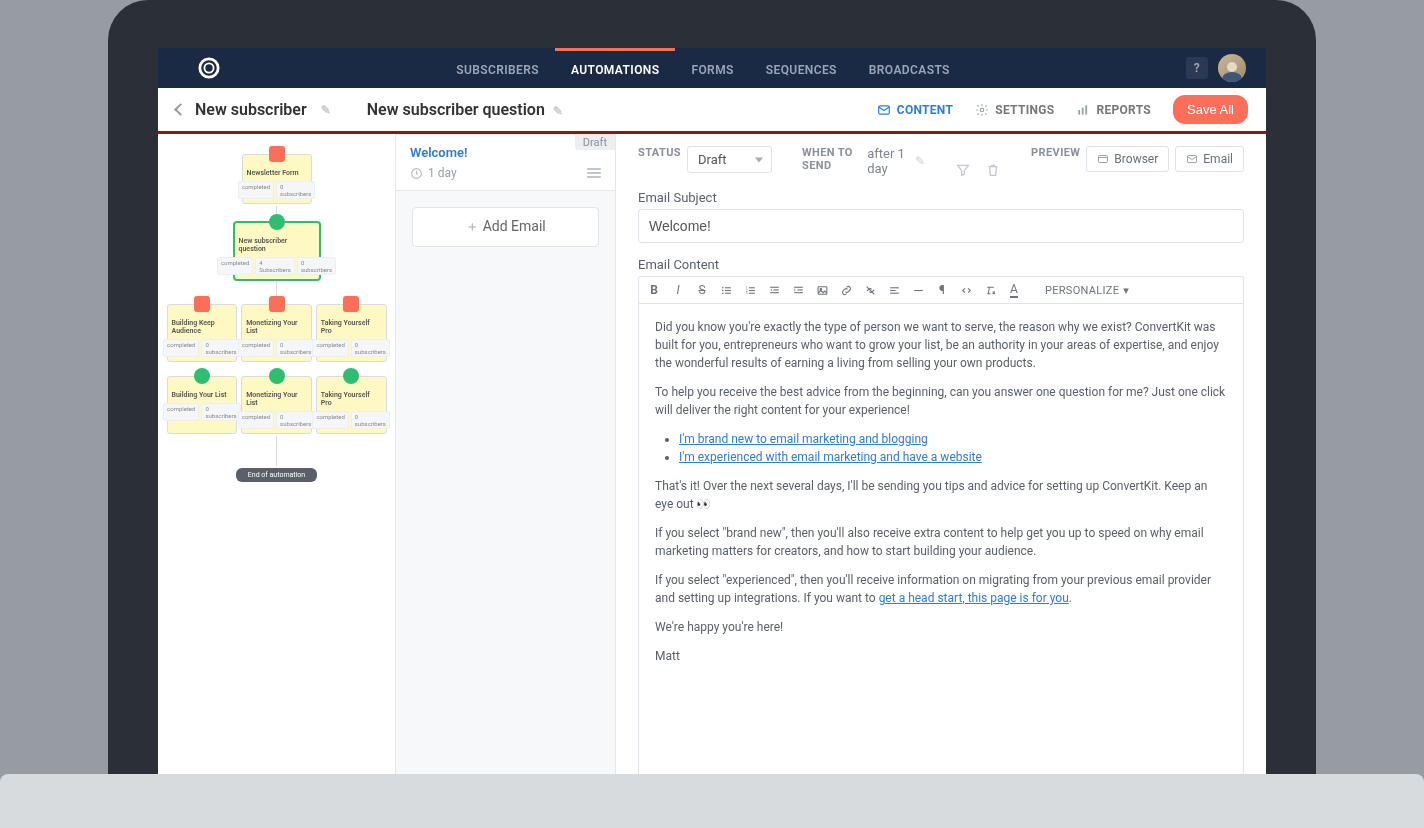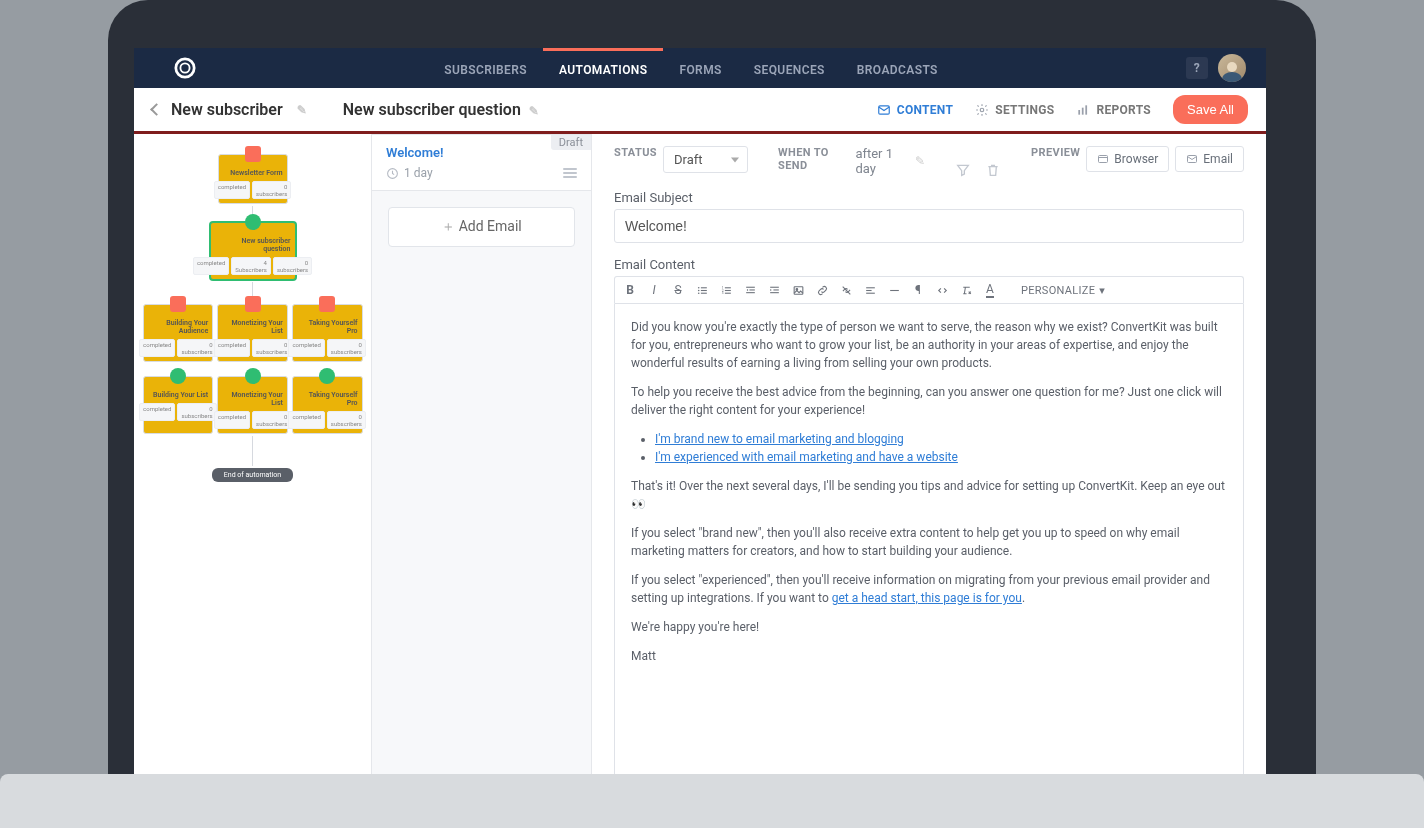--- a/index.html
+++ b/index.html
@@ -11,21 +11,21 @@
   overflow: hidden;
 }
 .device-frame {
   position: absolute;
   left: 108px;
   top: 0;
   width: 1208px;
   height: 828px;
   background: #2a2f38;
   border-radius: 40px 40px 0 0;
-  padding: 48px 50px 0 26px;
+  padding: 48px 50px 0 50px;
 }
 .screen {
   background: #fff;
   width: 100%;
   height: 100%;
   overflow: hidden;
   font-size: 13px;
   color: #4a4a4a;
 }
 .bottom-bar {
@@ -106,22 +106,22 @@
   width: 238px;
   background:#fff;
   border-right:1px solid #e5e7eb;
   padding: 12px 8px;
   overflow:hidden;
   display:flex;
   justify-content:center;
 }
 .flow-canvas { position:relative; width:220px; font-size:7px; color:#666;}
 .node {
-  background:#eab308; border:1px solid #d8dce2; border-radius:3px;
-  padding: 14px 4px 4px 4px; text-align:right; position:relative;
+  background:#fef9c3; border:1px solid #d8dce2; border-radius:3px;
+  padding: 14px 4px 4px 4px; text-align:left; position:relative;
 }
 .node-badge {
   position:absolute; top:-9px; left:50%; transform:translateX(-50%);
   width:16px; height:16px; border-radius:3px;
   display:flex; align-items:center; justify-content:center;
 }
 .badge-red { background:#fa6e5a; }
 .badge-green { background:#2fbd72; border-radius:50%; }
 .node-title { font-weight:600; font-size:7px; color:#555; }
 .node-sub { display:flex; gap:2px; justify-content:center; margin-top:4px;}
@@ -279,21 +279,21 @@
             <div class="node-sub">
                 <span class="node-chip">completed</span>
                 <span class="node-chip">4 Subscribers</span>
                 <span class="node-chip">0 subscribers</span>
               </div>
           </div>
           <div class="vline" style="height:20px;"></div>
           <div class="row3">
             <div class="node">
                 <div class="node-badge badge-red"></div>
-                <div class="node-title">Building Your Audience</div>
+                <div class="node-title">Building Keep Audience</div>
                 <div class="node-sub">
                   <span class="node-chip">completed</span>
                   <span class="node-chip">0 subscribers</span>
                 </div>
               </div>
             <div class="node">
                 <div class="node-badge badge-red"></div>
                 <div class="node-title">Monetizing Your List</div>
                 <div class="node-sub">
                   <span class="node-chip">completed</span>

